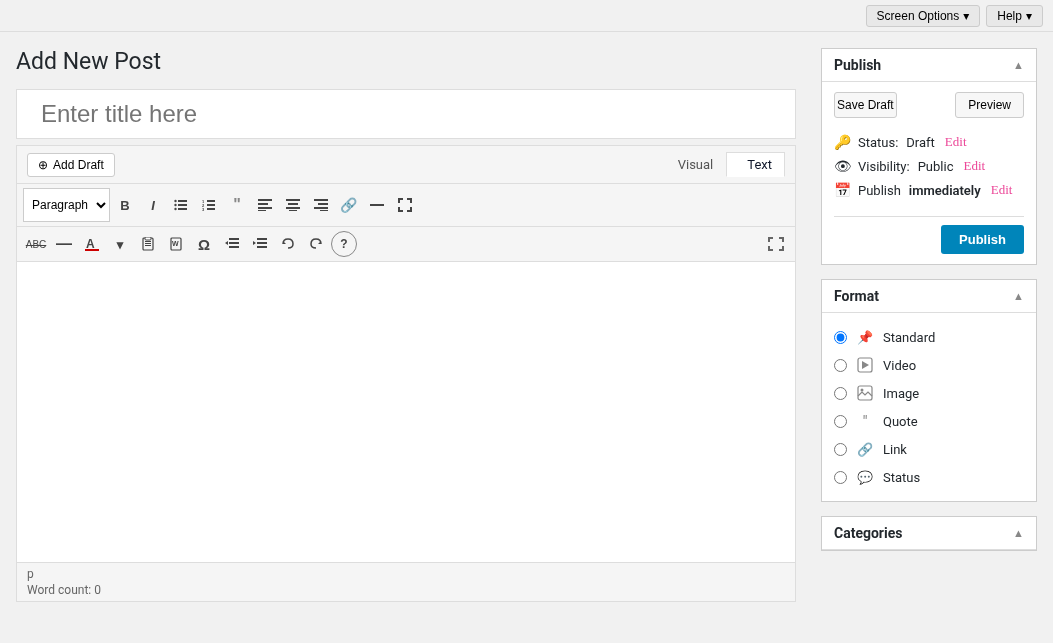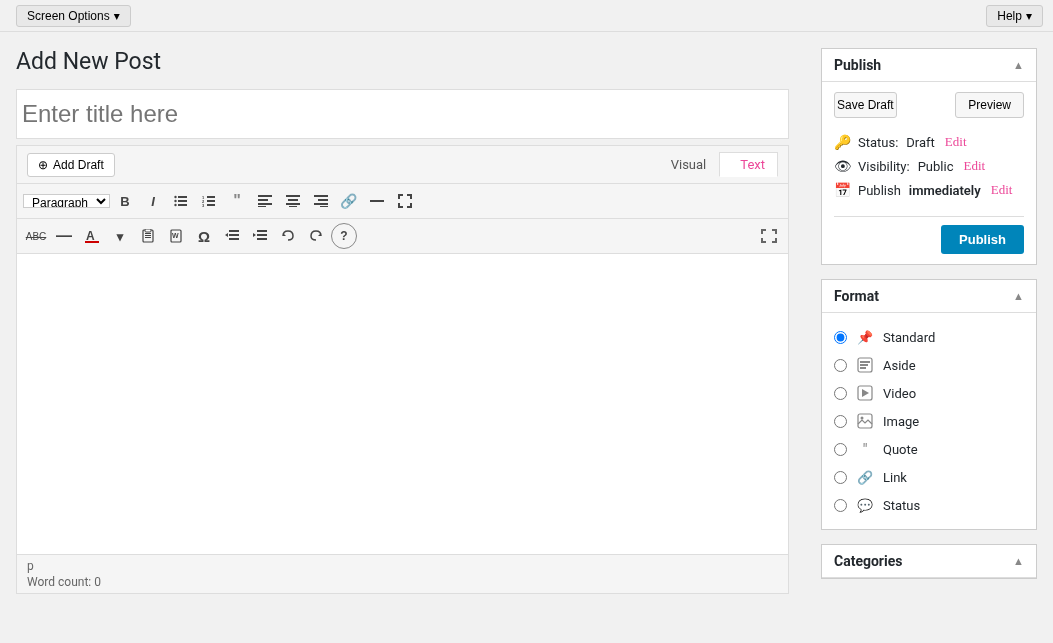--- a/index.html
+++ b/index.html
@@ -5,56 +5,56 @@
     * { box-sizing: border-box; margin: 0; padding: 0; }
     body {
       font-family: -apple-system, BlinkMacSystemFont, "Segoe UI", Roboto, sans-serif;
       font-size: 13px;
       background: #f1f1f1;
       color: #23282d;
     }
     .top-bar {
       background: #f1f1f1;
       display: flex;
-      justify-content: space-between;
+      justify-content: flex-end;
       align-items: center;
       padding: 0 10px;
       height: 32px;
       border-bottom: 1px solid #ddd;
     }
     .top-bar-btn {
       background: #e8e8e8;
       border: 1px solid #ccc;
       border-radius: 3px;
       padding: 3px 10px;
       cursor: pointer;
       font-size: 12px;
       margin-left: 6px;
       display: flex;
       align-items: center;
       gap: 4px;
     }
     .main-layout {
       display: flex;
-      gap: 32px;
+      gap: 25px;
       padding: 16px 16px 0 16px;
     }
     .content-area {
       flex: 1;
       min-width: 0;
     }
     .page-title {
       font-size: 23px;
       font-weight: 400;
       margin-bottom: 14px;
       color: #23282d;
     }
     .title-input {
       width: 100%;
-      padding: 10px 5px;
+      padding: 10px 24px;
       font-size: 24px;
       border: 1px solid #ddd;
       background: #fff;
       color: #aaa;
       margin-bottom: 6px;
       outline: none;
     }
     .editor-container {
       background: #fff;
       border: 1px solid #ddd;
@@ -83,21 +83,21 @@
       gap: 0;
     }
     .editor-tab {
       padding: 4px 12px;
       cursor: pointer;
       font-size: 13px;
       color: #555;
       border: 1px solid transparent;
     }
     .editor-tab.active {
-      color: #ec4899;
+      color: #0f172a;
       border-color: #ddd;
       background: #fff;
       border-bottom-color: #fff;
       padding-left: 20px;
     }
     .toolbar-row {
       display: flex;
       align-items: center;
       padding: 4px 6px;
       gap: 2px;
@@ -108,21 +108,21 @@
     .toolbar-row2 {
       display: flex;
       align-items: center;
       padding: 4px 6px;
       gap: 2px;
       border-bottom: 1px solid #ddd;
       flex-wrap: wrap;
       background: #f5f5f5;
     }
     .toolbar-select {
-      height: 14px;
+      height: 34px;
       border: 1px solid #ccc;
       background: #fff;
       font-size: 12px;
       padding: 0 4px;
       cursor: pointer;
     }
     .toolbar-btn {
       background: none;
       border: 1px solid transparent;
       border-radius: 2px;
@@ -517,32 +517,20 @@
           <li>
             <input type="radio" name="format" checked="" style="">
             <span class="format-icon">📌</span>
             <span>Standard</span>
           </li>
           <li>
             <input type="radio" name="format" style="">
             <span class="format-icon">
               <svg width="16" height="16" viewBox="0 0 16 16">
                   <rect x="1" y="1" width="14" height="14" rx="2" fill="none" stroke="#888" stroke-width="1.2"></rect>
-                  <rect x="3" y="4" width="10" height="2" fill="#888"></rect>
-                  <rect x="3" y="7" width="8" height="2" fill="#888"></rect>
-                  <rect x="3" y="10" width="6" height="2" fill="#888"></rect>
-                </svg>
-            </span>
-            <span>Aside</span>
-          </li>
-          <li>
-            <input type="radio" name="format" style="">
-            <span class="format-icon">
-              <svg width="16" height="16" viewBox="0 0 16 16">
-                  <rect x="1" y="1" width="14" height="14" rx="2" fill="none" stroke="#888" stroke-width="1.2"></rect>
                   <polygon points="5,4 12,8 5,12" fill="#888"></polygon>
                 </svg>
             </span>
             <span>Video</span>
           </li>
           <li>
             <input type="radio" name="format" style="">
             <span class="format-icon">
               <svg width="16" height="16" viewBox="0 0 16 16">
                   <rect x="1" y="1" width="14" height="14" rx="2" fill="none" stroke="#888" stroke-width="1.2"></rect>

